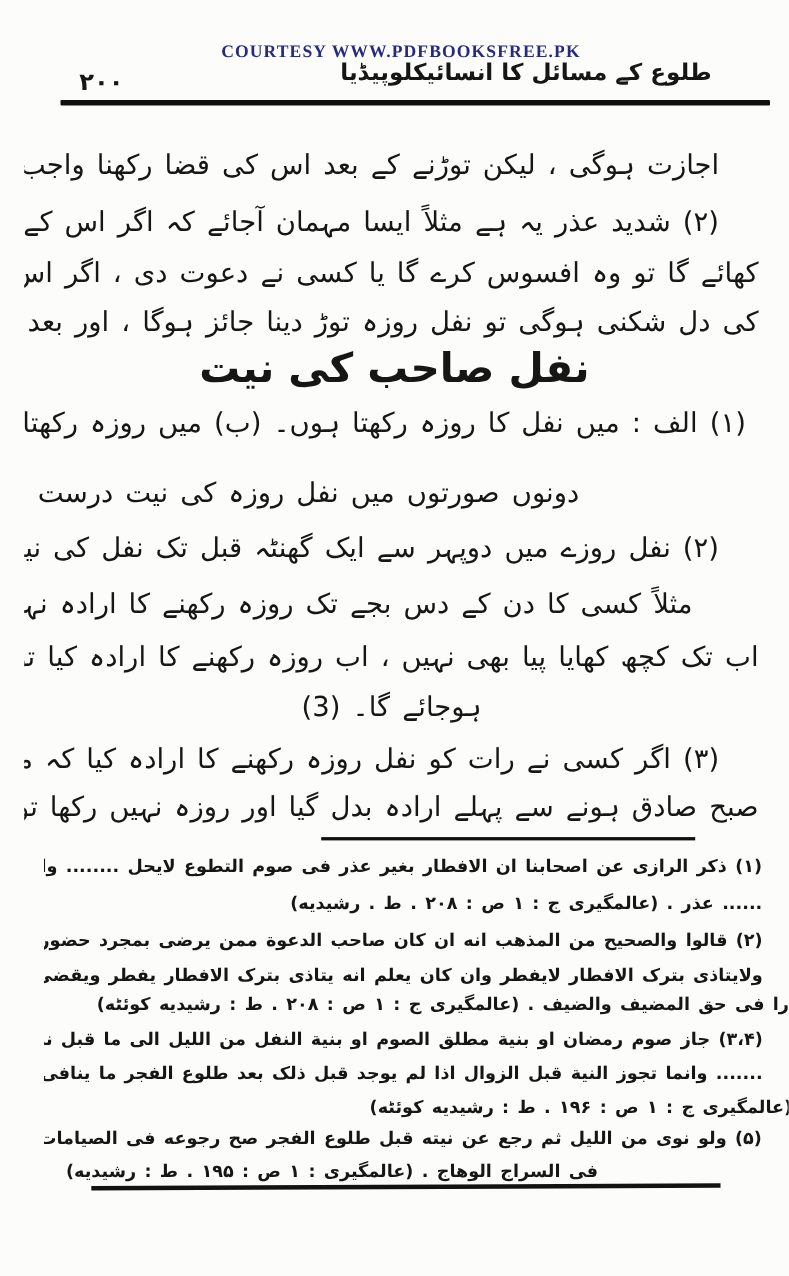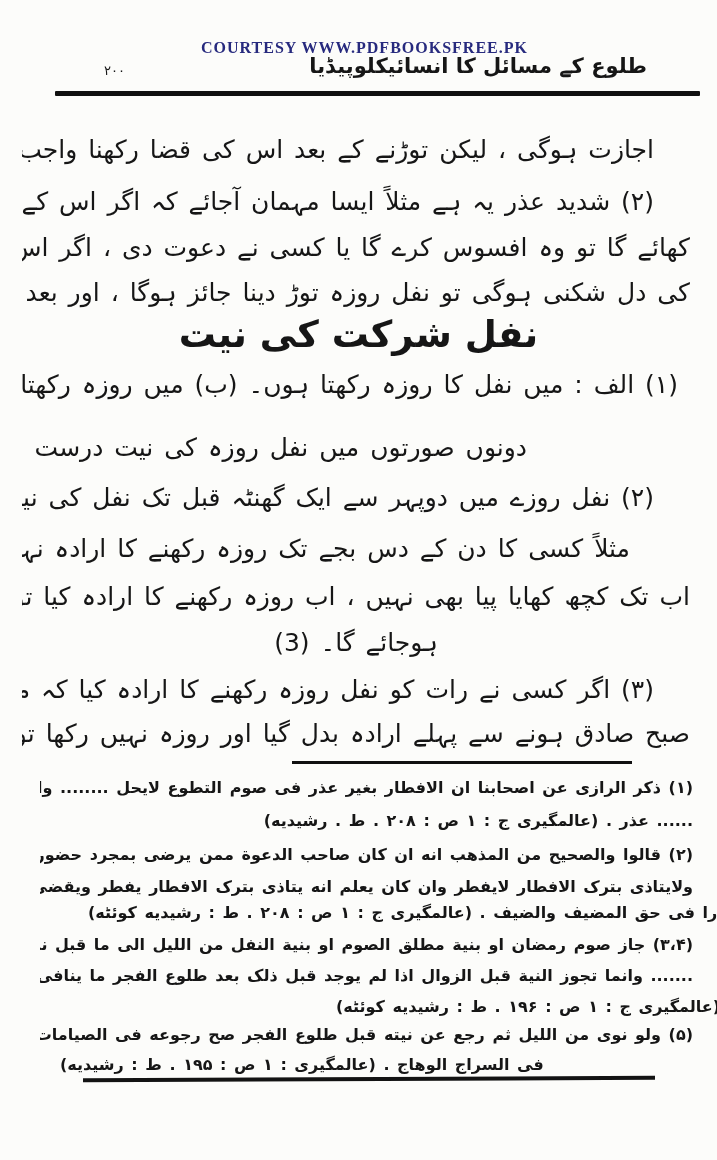--- a/index.html
+++ b/index.html
@@ -14,22 +14,22 @@
   .page{position:absolute;inset:0;}
 
   
   .courtesy{
     position:absolute;top:14px;left:12px;right:0;
     text-align:center;
     font-family:"Liberation Serif",serif;
     font-weight:bold;font-size:16px;letter-spacing:1px;margin-top:25px;
   }
   .page-number{
-    position:absolute;top:63px;left:104px;
-    font-weight:normal;font-size:13px;direction:rtl;
+    position:absolute;top:63px;left:72px;
+    font-weight:bold;font-size:22px;direction:rtl;
   }
   .book-title{
     position:absolute;top:54px;right:70px;
     font-weight:bold;font-size:21px;direction:rtl;white-space:nowrap;
   }
   .header-rule{
     position:absolute;top:91px;left:55px;width:645px;height:5px;
     background:#101010;border-radius:1px;
   }
 
@@ -76,21 +76,21 @@
   <div class="courtesy" style="color: rgb(39, 42, 126);">COURTESY WWW.PDFBOOKSFREE.PK</div>
   <div class="page-number">۲۰۰</div>
   <div class="book-title">طلوع کے مسائل کا انسائیکلوپیڈیا</div>
   <div class="header-rule"></div>
 
   <div class="bl ind36" style="top:128px">اجازت ہوگی ، لیکن توڑنے کے بعد اس کی قضا رکھنا واجب ہوگا۔ (۱)</div>
   <div class="bl ind36" style="top:180px">(۲) شدید عذر یہ ہے مثلاً ایسا مہمان آجائے کہ اگر اس کے ساتھ کھانا نہیں</div>
   <div class="bl" style="top:226px">کھائے گا تو وہ افسوس کرے گا یا کسی نے دعوت دی ، اگر اس میں شرکت نہ کی تو میزبان</div>
   <div class="bl" style="top:271px">کی دل شکنی ہوگی تو نفل روزہ توڑ دینا جائز ہوگا ، اور بعد میں قضا رکھنا واجب ہوگا۔ (۲)</div>
 
-  <div class="heading">نفل شرکت کی نیت</div>
+  <div class="heading">نفل صاحب کی نیت</div>
 
   <div class="bl ind12" style="top:363px">(۱) الف : میں نفل کا روزہ رکھتا ہوں۔ (ب) میں روزہ رکھتا ہوں۔</div>
   <div class="bl ind190" style="top:426px">دونوں صورتوں میں نفل روزہ کی نیت درست ہے۔ (6)</div>
   <div class="bl ind36" style="top:476px">(۲) نفل روزے میں دوپہر سے ایک گھنٹہ قبل تک نفل کی نیت کرنا درست ہے۔</div>
   <div class="bl ind60" style="top:527px">مثلاً کسی کا دن کے دس بجے تک روزہ رکھنے کا ارادہ نہیں تھا اور صبح صادق سے</div>
   <div class="bl" style="top:575px">اب تک کچھ کھایا پیا بھی نہیں ، اب روزہ رکھنے کا ارادہ کیا تو نیت کرنے سے روزہ صحیح</div>
   <div class="bl" style="top:621px">ہوجائے گا۔ (3)</div>
   <div class="bl ind36" style="top:668px">(۳) اگر کسی نے رات کو نفل روزہ رکھنے کا ارادہ کیا کہ میں کل روزہ رکھوں گا ، لیکن</div>
   <div class="bl" style="top:712px">صبح صادق ہونے سے پہلے ارادہ بدل گیا اور روزہ نہیں رکھا تو قضا واجب نہیں ہوگی۔ (۵)</div>
 

